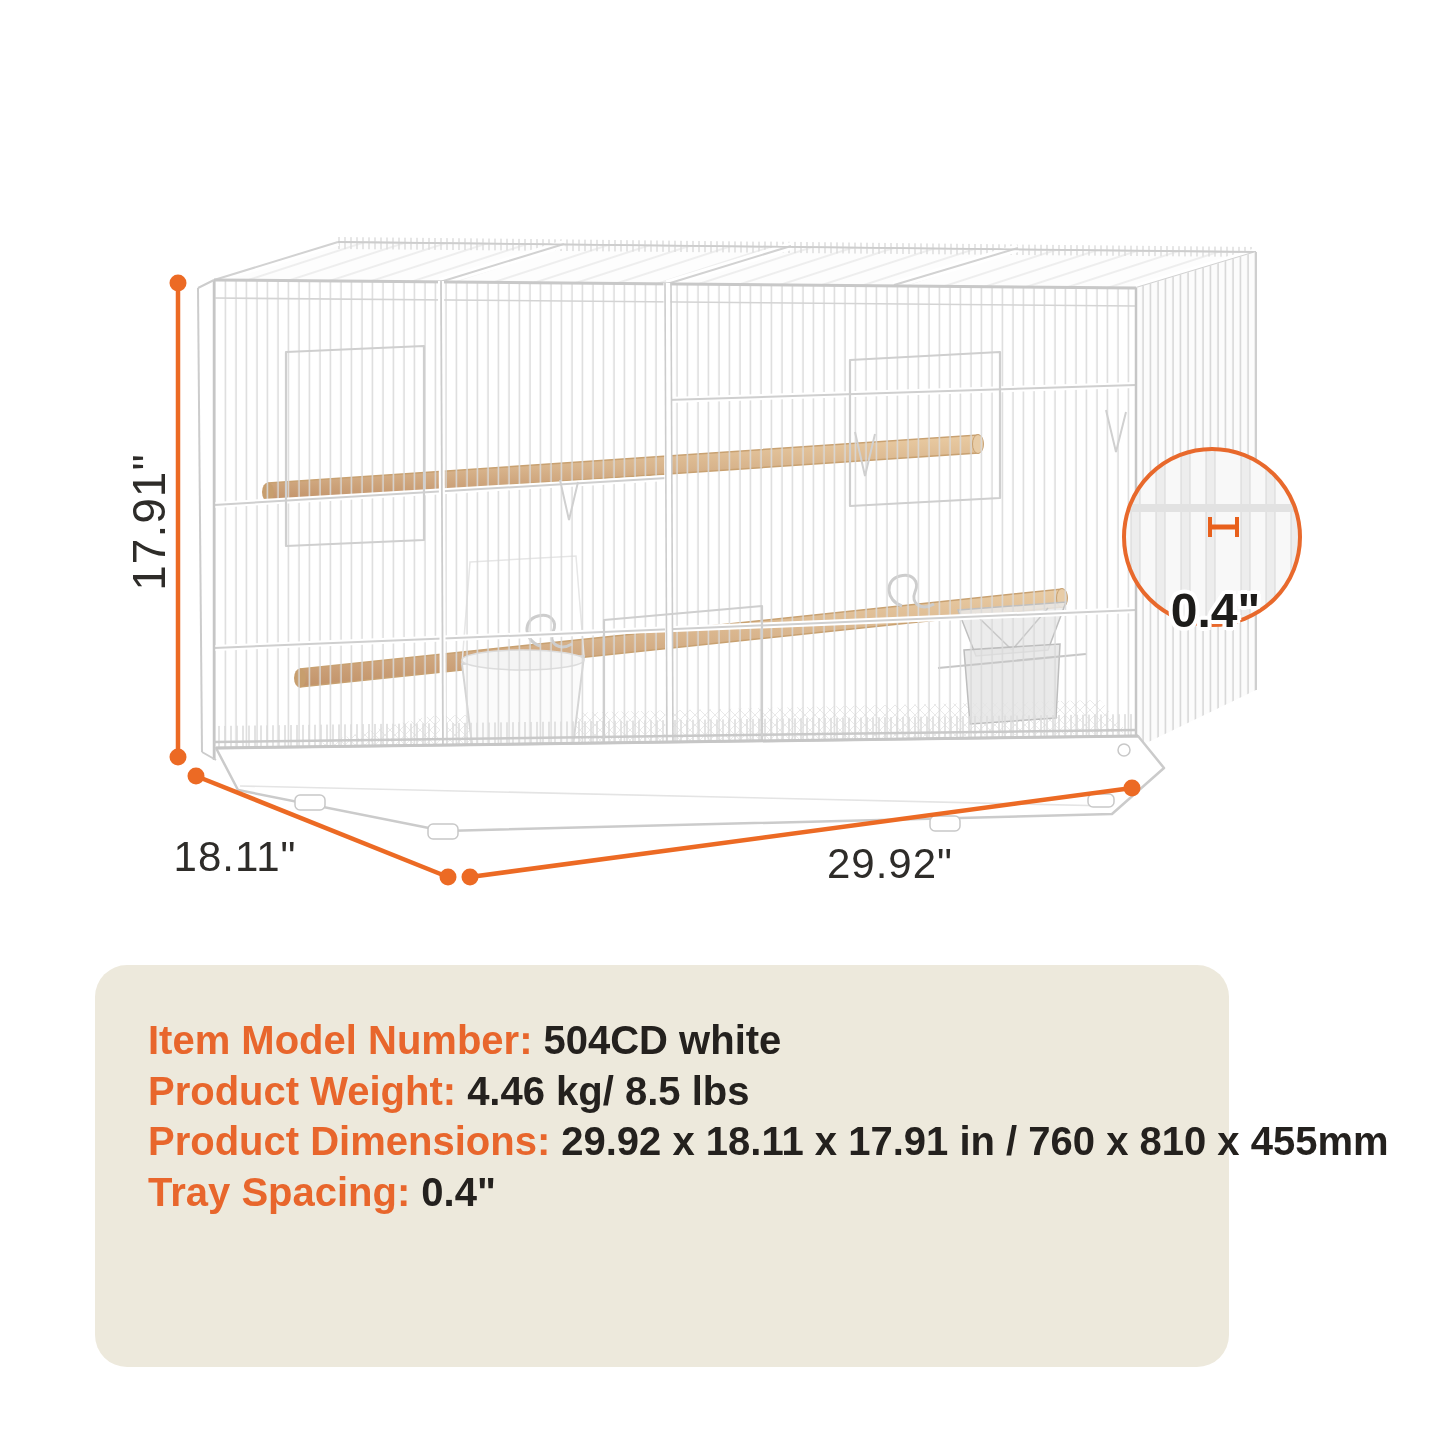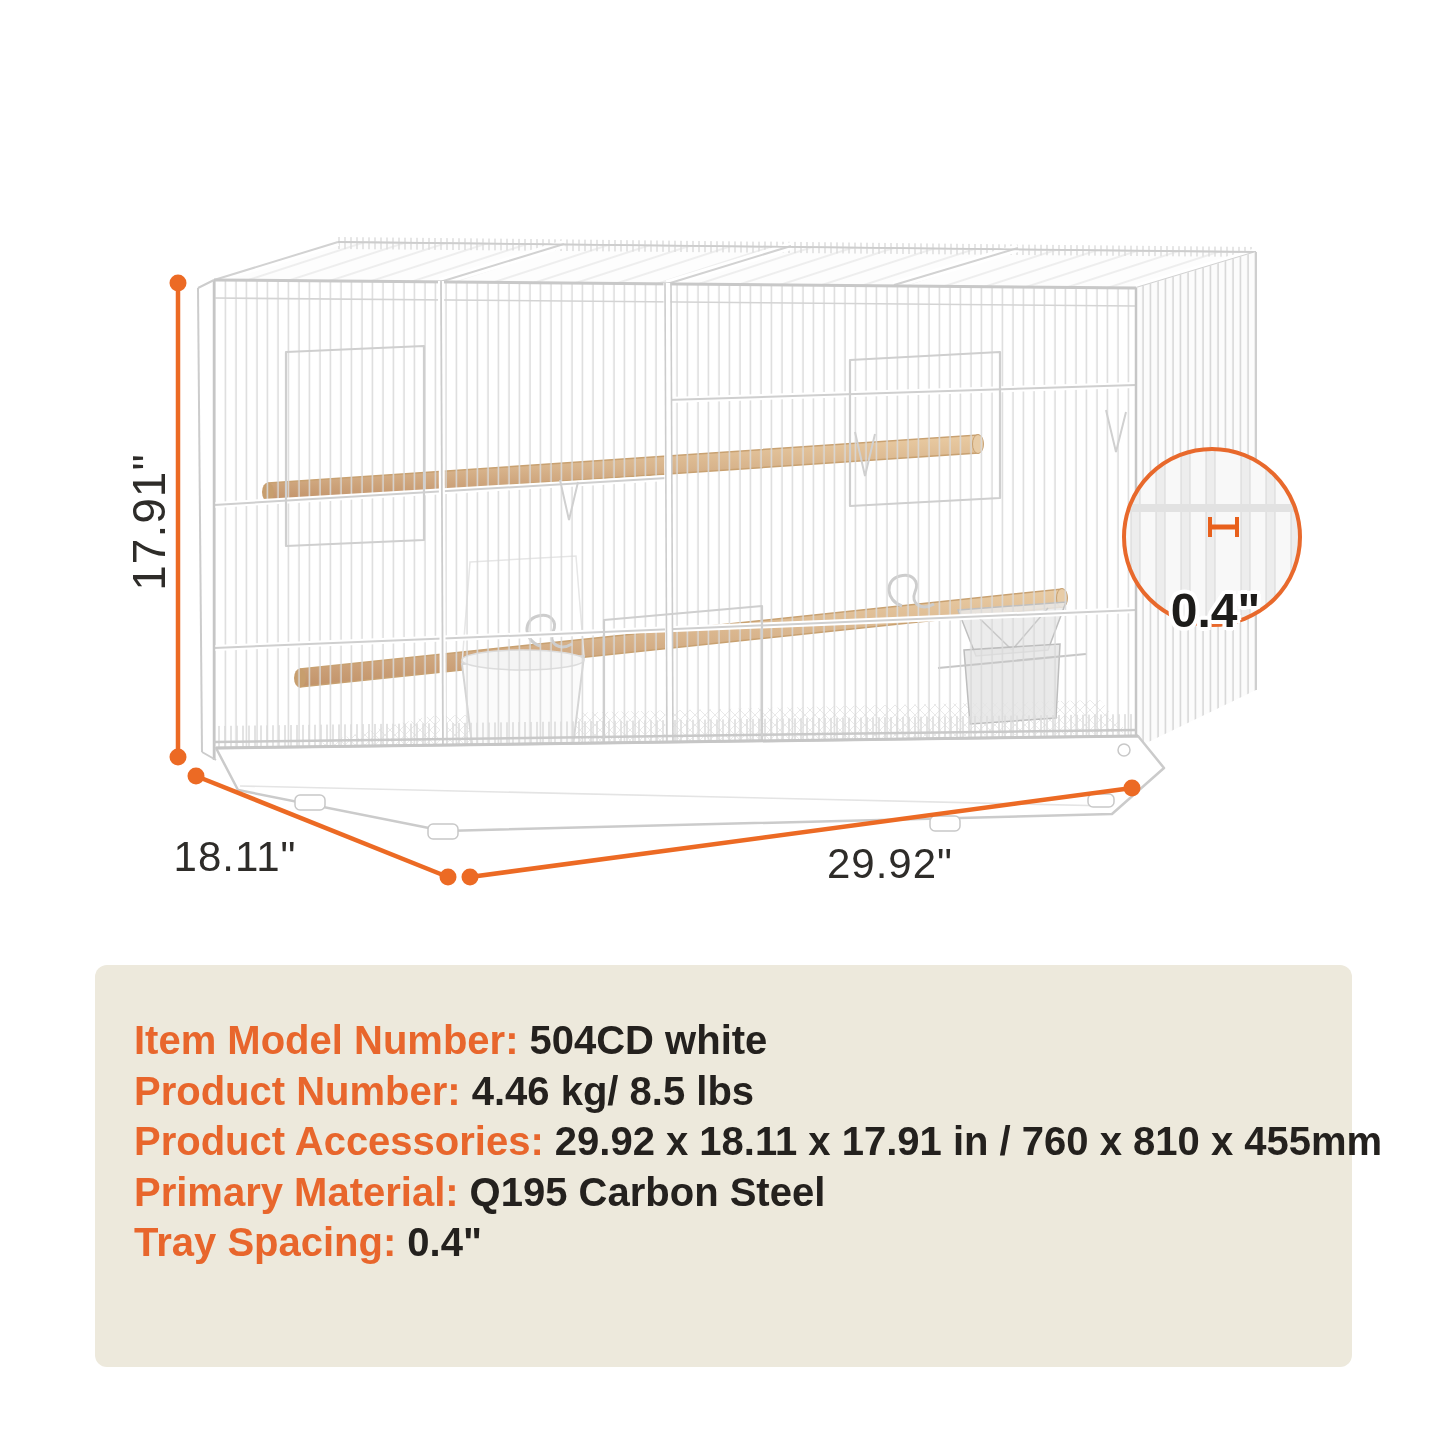--- a/index.html
+++ b/index.html
@@ -11,23 +11,23 @@
   .dim-label{
     position:absolute;color:#2e2c29;font-size:42px;letter-spacing:1px;
     white-space:nowrap;text-align:center;
   }
   .dim-label.vertical{transform:translate(-50%,-50%) rotate(-90deg);font-size:46px;}
   .wire-label{
     position:absolute;color:#1d1c1a;font-size:48px;font-weight:700;text-align:center;white-space:nowrap;
     text-shadow:-3px -3px 0 #fff,3px -3px 0 #fff,-3px 3px 0 #fff,3px 3px 0 #fff,0 -4px 0 #fff,0 4px 0 #fff,-4px 0 0 #fff,4px 0 0 #fff;
   }
   .spec-panel{
-    position:absolute;left:95px;top:965px;width:1257px;height:402px;
-    background:#EDE9DC;border-radius:12px;box-sizing:border-box;
-    padding:50px 40px 0 39px;
+    position:absolute;left:95px;top:965px;width:1134px;height:402px;
+    background:#EDE9DC;border-radius:32px;box-sizing:border-box;
+    padding:50px 40px 0 53px;
   }
   .spec-row{line-height:50.5px;font-size:40px;font-weight:700;white-space:nowrap;}
   .spec-row .lbl{color:#E8662C;}
   .spec-row .val{color:#24211E;margin-left:11px;}
 </style>
 </head>
 <body>
 
 <div class="stage">
 
@@ -220,26 +220,23 @@
 
   <div class="dim-label" style="left:795px;top:840px;width:190px;">29.92"</div>
 
   <div class="wire-label" style="left:1148px;top:583px;width:135px;">0.4"</div>
 
   <div class="spec-panel">
     <div class="spec-row">
       <span class="lbl">Item Model Number:</span><span class="val">504CD white</span>
     </div>
     <div class="spec-row">
-      <span class="lbl">Product Number:</span><span class="val">4.46 kg/ 8.5 lbs</span>
-    </div>
-    <div class="spec-row">
-      <span class="lbl">Product Accessories:</span><span class="val">29.92 x 18.11 x 17.91 in / 760 x 810 x 455mm</span>
-    </div>
-    <div class="spec-row">
-      <span class="lbl">Primary Material:</span><span class="val">Q195 Carbon Steel</span>
+      <span class="lbl">Product Weight:</span><span class="val">4.46 kg/ 8.5 lbs</span>
+    </div>
+    <div class="spec-row">
+      <span class="lbl">Product Dimensions:</span><span class="val">29.92 x 18.11 x 17.91 in / 760 x 810 x 455mm</span>
     </div>
     <div class="spec-row">
       <span class="lbl">Tray Spacing:</span><span class="val">0.4"</span>
     </div>
   </div>
 
 </div>
 
 </body></html>

